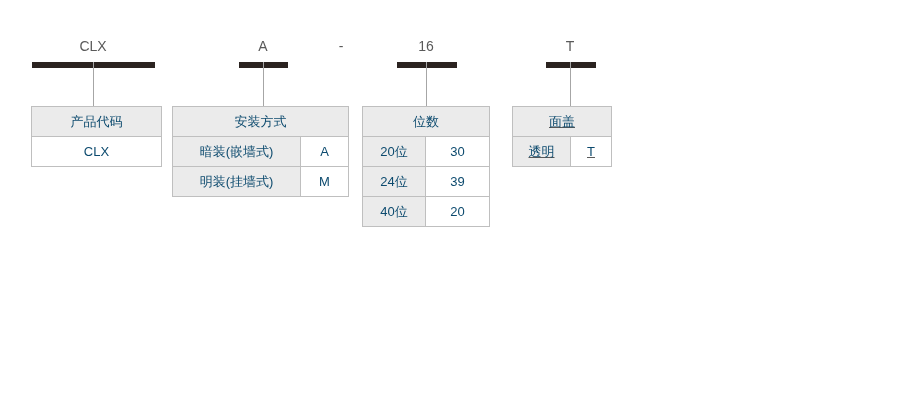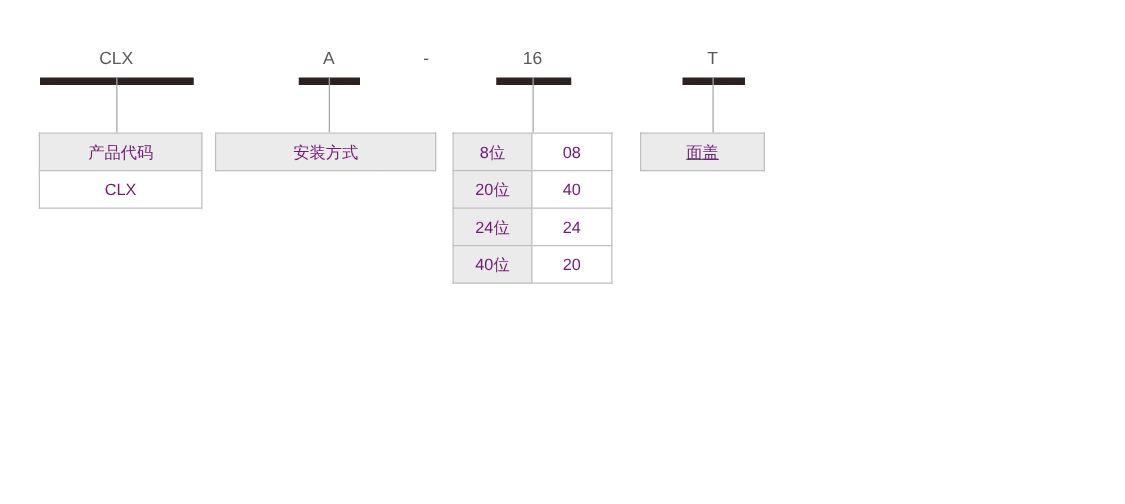--- a/index.html
+++ b/index.html
@@ -59,21 +59,21 @@
   .spec-table {
     position: absolute;
     border-collapse: collapse;
     table-layout: fixed;
     background: #ffffff;
   }
   .spec-table td {
     border: 1px solid #bfbfbf;
     font-size: 13px;
     line-height: 15px;
-    color: #701a75;
+    color: #0c4a6e;
     text-align: center;
     vertical-align: middle;
     height: 29px;
     padding: 0 2px;
     white-space: nowrap;
   }
   .spec-table td.head {
     background: #ebebeb;
   }
   .spec-table td.shaded {
@@ -121,53 +121,64 @@
 
   <table class="spec-table" style="left:172px; top:106px; width:176px;">
     <colgroup>
         <col style="width:128px">
         <col style="width:48px">
       </colgroup>
     <tbody>
       <tr>
         <td class="head" colspan="2">安装方式</td>
       </tr>
+      <tr>
+        <td class="shaded">暗装(嵌墙式)</td>
+        <td class="plain">A</td>
+      </tr>
+      <tr>
+        <td class="shaded">明装(挂墙式)</td>
+        <td class="plain">M</td>
+      </tr>
     </tbody>
   </table>
 
   <table class="spec-table" style="left:362px; top:106px; width:127px;">
     <colgroup>
         <col style="width:63px">
         <col style="width:64px">
       </colgroup>
     <tbody>
       <tr>
-        <td class="shaded">8位</td>
-        <td class="plain">08</td>
+        <td class="head" colspan="2">位数</td>
       </tr>
       <tr>
         <td class="shaded">20位</td>
-        <td class="plain">40</td>
+        <td class="plain">30</td>
       </tr>
       <tr>
         <td class="shaded">24位</td>
-        <td class="plain">24</td>
+        <td class="plain">39</td>
       </tr>
       <tr>
         <td class="shaded">40位</td>
         <td class="plain">20</td>
       </tr>
     </tbody>
   </table>
 
   <table class="spec-table" style="left:512px; top:106px; width:99px;text-decoration:underline;">
     <colgroup>
         <col style="width:58px">
         <col style="width:41px">
       </colgroup>
     <tbody>
       <tr>
         <td class="head" colspan="2">面盖</td>
       </tr>
+      <tr>
+        <td class="shaded">透明</td>
+        <td class="plain">T</td>
+      </tr>
     </tbody>
   </table>
 
 </div>
 
 </body></html>

